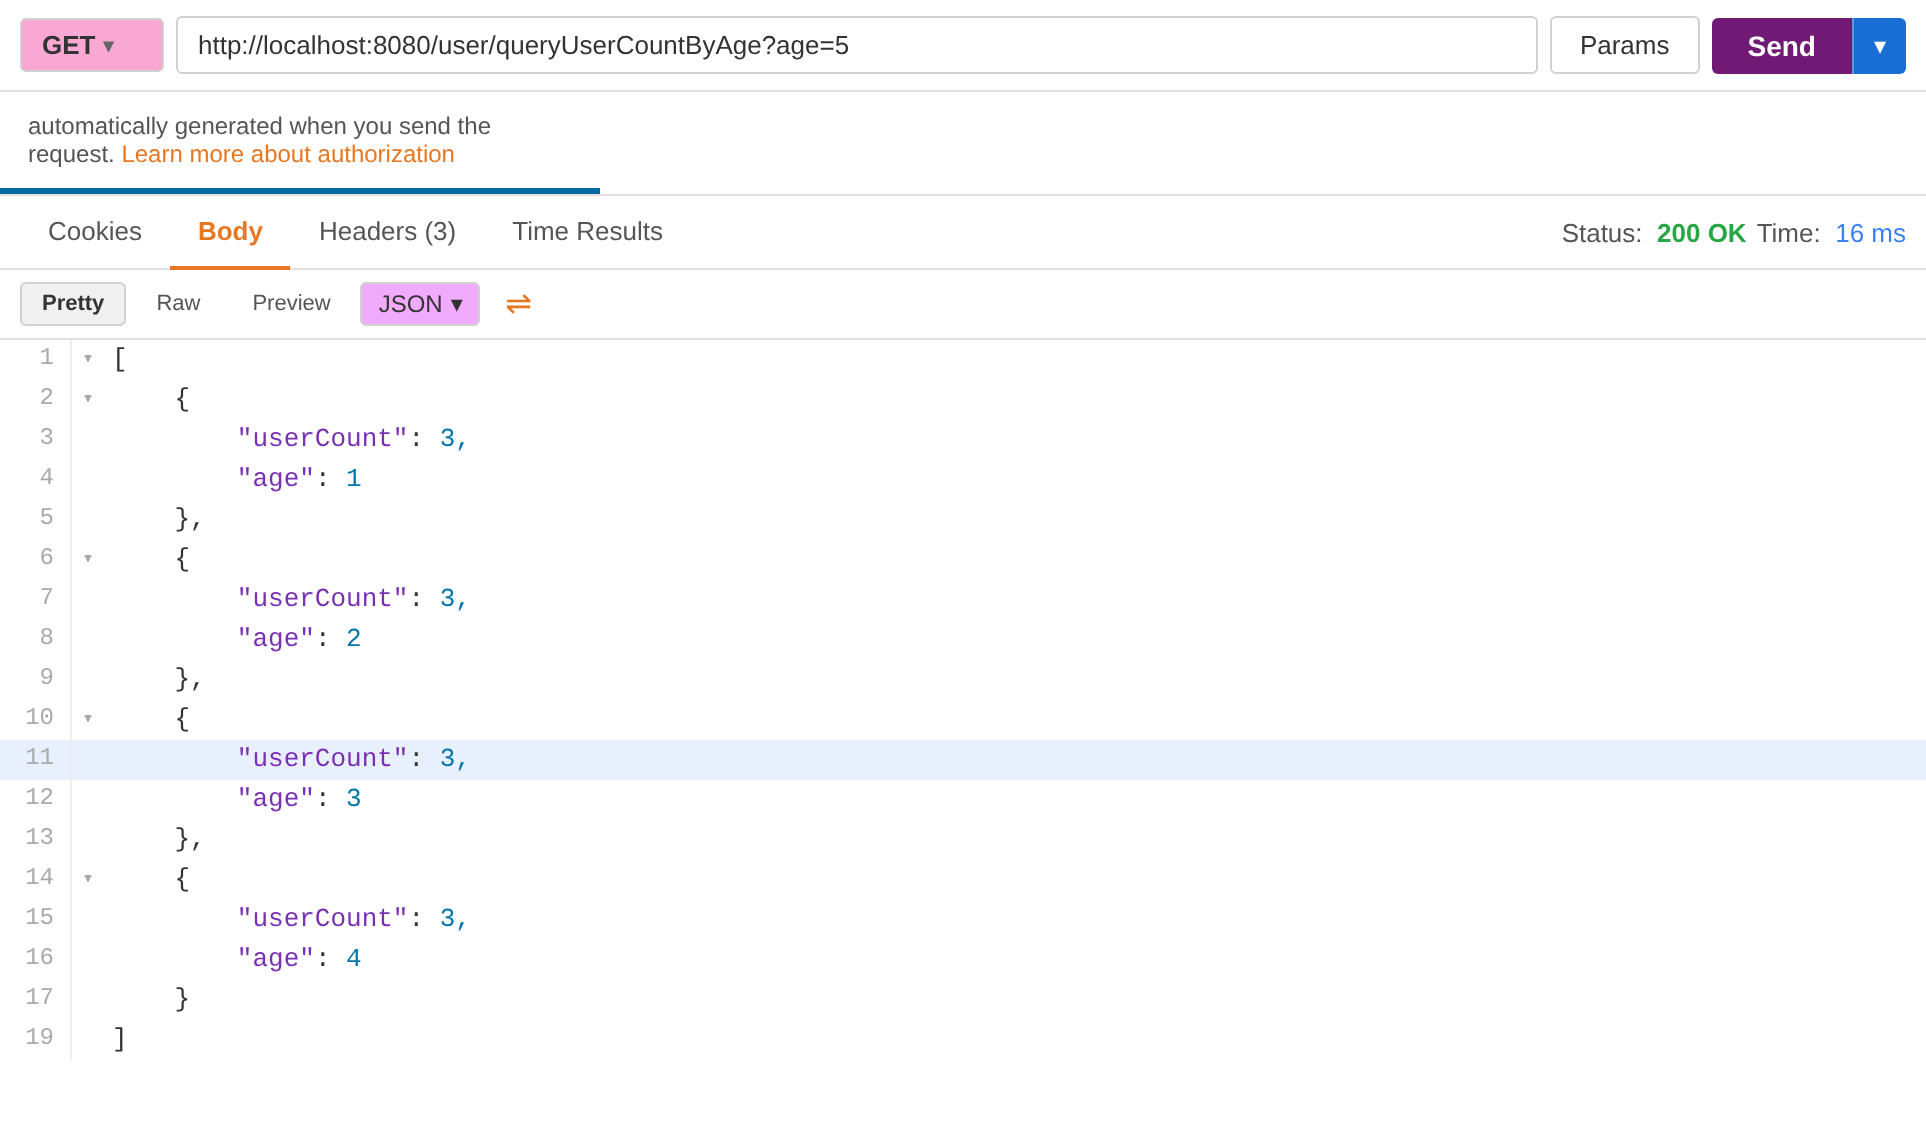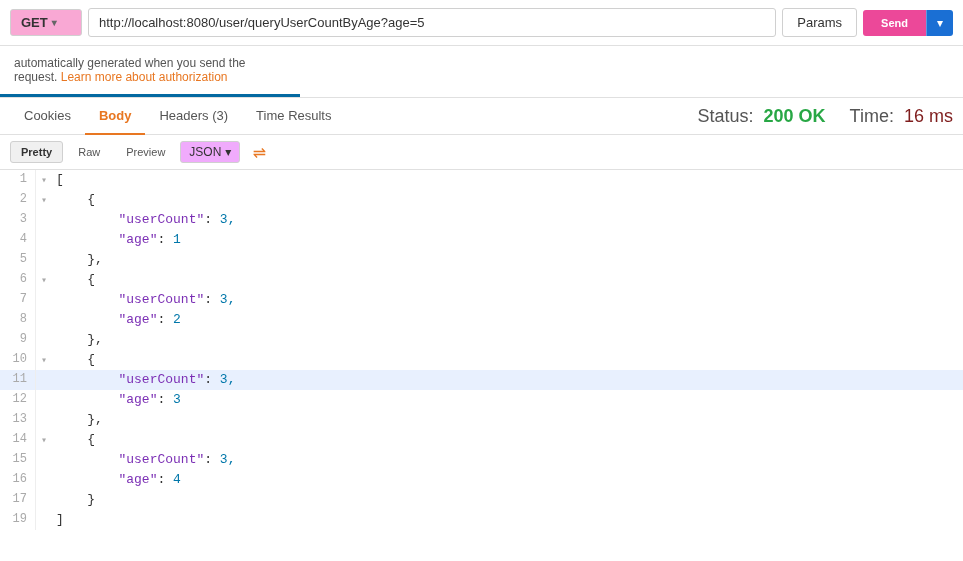--- a/index.html
+++ b/index.html
@@ -47,25 +47,25 @@
       font-size: 13px;
       color: #333;
       cursor: pointer;
     }
     .send-btn-group {
       display: flex;
       border-radius: 3px;
       overflow: hidden;
     }
     .send-btn {
-      background: #ec4899;
+      background: #701a75;
       color: #fff;
       border: none;
       padding: 6px 18px;
-      font-size: 11px;
+      font-size: 14px;
       font-weight: 600;
       cursor: pointer;
     }
     .send-dropdown {
       background: #1a6fd4;
       color: #fff;
       border: none;
       padding: 6px 10px;
       font-size: 12px;
       cursor: pointer;
@@ -105,27 +105,27 @@
     }
     .tab.active {
       color: #e87722;
       border-bottom: 2px solid #e87722;
       font-weight: 600;
     }
     .status-info {
       margin-left: auto;
       display: flex;
       align-items: center;
-      gap: 24px;
-      font-size: 18px;
+      gap: 5px;
+      font-size: 13px;
       color: #555;
       text-align: center;
     }
     .status-ok { color: #28a745; font-weight: 600; }
-    .status-time { color: #7f1d1d; }
+    .status-time { color: #3b82f6; }
 
     
     .format-bar {
       display: flex;
       align-items: center;
       padding: 6px 10px;
       gap: 4px;
       border-bottom: 1px solid #e0e0e0;
       background: #fff;
     }

